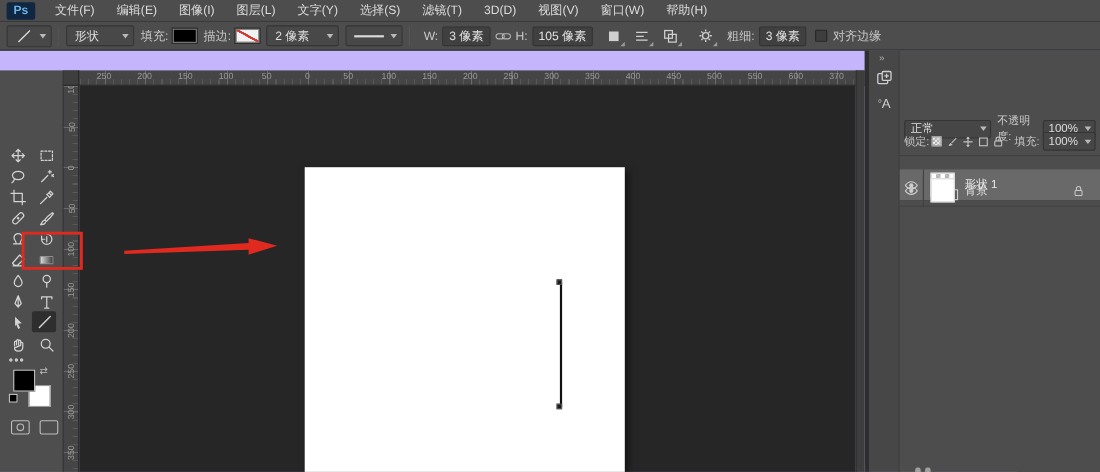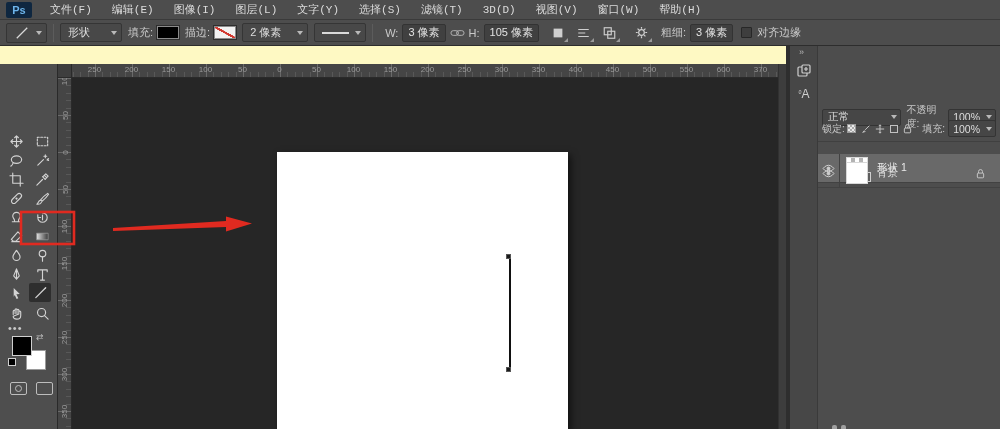--- a/index.html
+++ b/index.html
@@ -1,23 +1,23 @@
 <!DOCTYPE html>
 <html><head>
 <meta charset="utf-8">
 <style>
   *{margin:0;padding:0;box-sizing:border-box;}
   html,body{background:#222;}
   #screen{position:relative;width:1000px;height:429px;overflow:hidden;
-    font-family:"Liberation Sans",sans-serif;color:#d6d6d6;background:#fef9c3;}
+    font-family:"Liberation Sans",sans-serif;color:#d6d6d6;background:#c4b5fd;}
   .abs{position:absolute;}
   
   #menubar{left:0;top:0;width:1000px;height:20px;background:#4d4d4d;border-bottom:1px solid #3a3a3a;display:flex;align-items:center;}
   .ps-logo{width:26px;height:16px;margin:0 8px 0 6px;background:#0f2740;color:#6db4ea;font-weight:bold;font-size:11px;display:flex;align-items:center;justify-content:center;border-radius:2px;}
-  #menu-items{display:flex;height:20px;font-family:Liberation Mono, monospace;}
+  #menu-items{display:flex;height:20px;}
   .menu-item{padding:0 10px;font-size:11px;line-height:20px;color:#dcdcdc;cursor:default;}
   
   #optionsbar{left:0;top:20px;width:1000px;height:26px;background:#4d4d4d;border-bottom:1px solid #2d2d2d;display:flex;align-items:center;font-size:11px;}
   .ob-gap{width:6px;flex:none;}
   .ob-div{width:1px;height:18px;background:#3a3a3a;border-right:1px solid #5c5c5c;margin:0 6px;flex:none;}
   .ob-label{color:#c9c9c9;margin:0 4px 0 6px;white-space:nowrap;}
   .select{background:#484848;border:1px solid #353535;border-radius:2px;height:19px;display:flex;align-items:center;padding:0 4px 0 7px;color:#dedede;white-space:nowrap;}
   .caret{width:0;height:0;border-left:3.5px solid transparent;border-right:3.5px solid transparent;border-top:4px solid #b9b9b9;margin-left:6px;flex:none;}
   .valbox{background:#404040;border:1px solid #333;border-radius:2px;height:18px;display:flex;align-items:center;padding:0 5px;color:#e2e2e2;white-space:nowrap;}
   .swatch-fill{width:22px;height:13px;background:#000;border:1px solid #8b8b8b;outline:1px solid #2e2e2e;}

